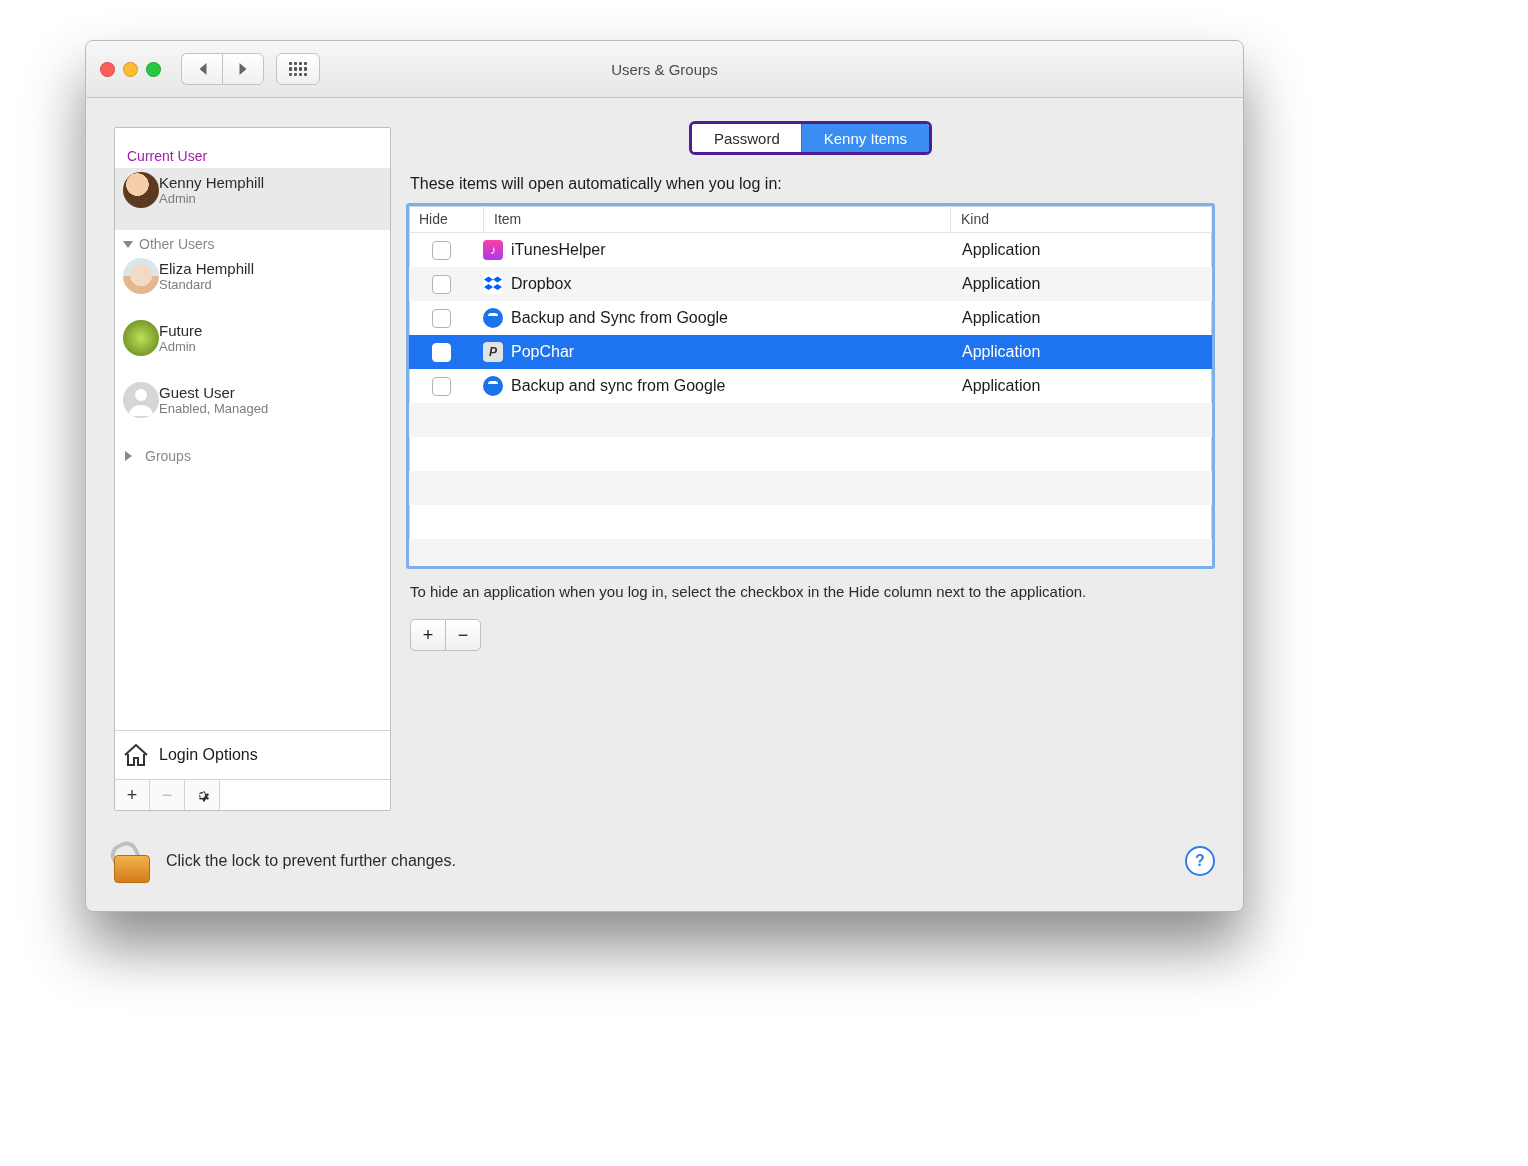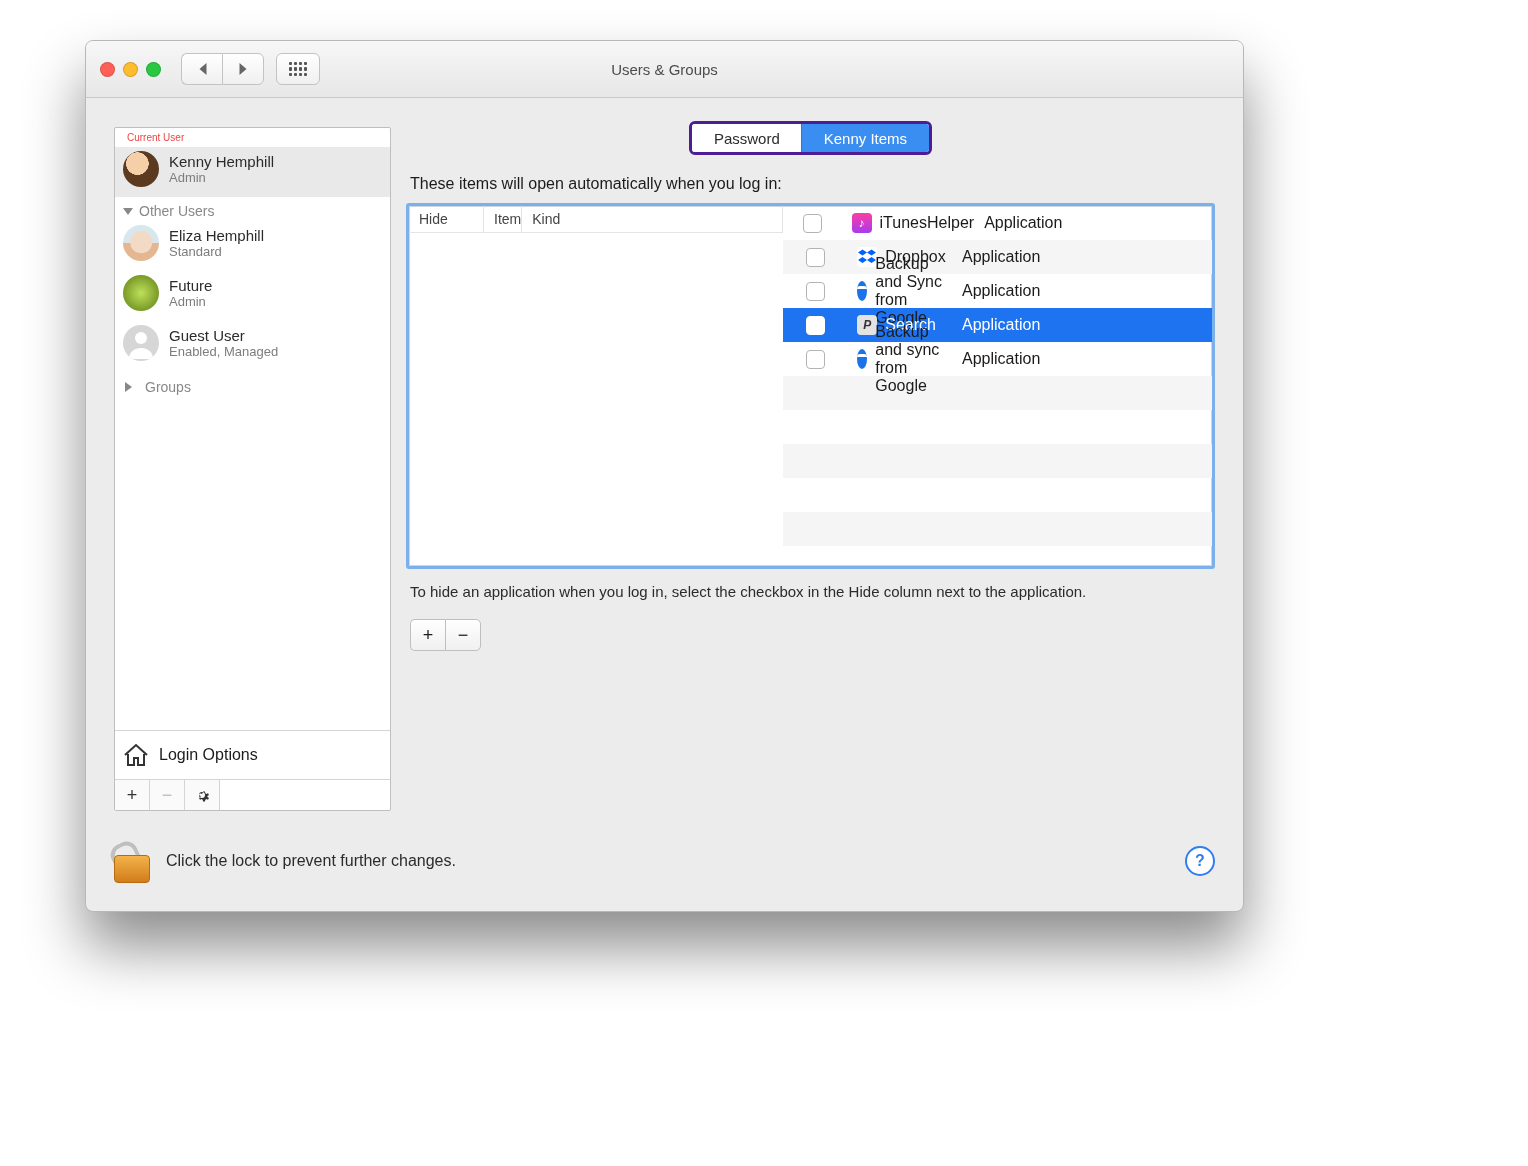--- a/index.html
+++ b/index.html
@@ -17,22 +17,22 @@
   .segbtn svg{fill:#666;}
   .gridbtn{margin-left:12px;width:42px;height:30px;background:linear-gradient(#fff,#f0f0f0);border:1px solid #c3c3c3;border-radius:6px;display:flex;align-items:center;justify-content:center;}
   .gridbtn .g{width:18px;height:14px;display:grid;grid-template-columns:repeat(4,1fr);grid-template-rows:repeat(3,1fr);gap:2px;}
   .gridbtn .g i{background:#555;border-radius:1px;}
   .wintitle{position:absolute;left:0;right:0;text-align:center;font-size:15px;color:#4c4c4c;pointer-events:none;}
   .searchbox{margin-left:auto;margin-right:14px;width:270px;height:28px;border:1px solid #cfcfcf;border-radius:5px;background:#fff;display:flex;align-items:center;justify-content:center;color:#a0a0a0;gap:6px;font-size:14px;}
   .searchbox svg{fill:#a0a0a0;}
   
   .body{position:absolute;top:56px;left:0;right:0;bottom:0;}
   .sidebar{position:absolute;left:28px;top:30px;width:275px;bottom:100px;background:#fff;border:1px solid #bfbfbf;border-radius:2px;display:flex;flex-direction:column;}
-  .sb-section-label{padding:4px 12px 4px 12px;color:#ef4444;font-size:10px;}
-  .sb-row{display:flex;align-items:center;padding:4px 8px 10px 8px;gap:10px;}
+  .sb-section-label{padding:20px 12px 4px 12px;color:#a21caf;font-size:14px;}
+  .sb-row{display:flex;align-items:center;padding:4px 8px 22px 8px;}
   .sb-row.current{background:#e9e9e9;}
   .avatar{width:36px;height:36px;border-radius:50%;background:#ccc;flex-shrink:0;display:flex;align-items:center;justify-content:center;color:#fff;font-weight:bold;overflow:hidden;}
   .avatar svg{width:100%;height:100%;}
   .avatar.kenny{background:radial-gradient(circle at 40% 35%, #f5cfa7 35%, #5b3a20 36%);}
   .avatar.eliza{background:linear-gradient(180deg,#d8e6ee 50%,#e5b790 50%);position:relative;}
   .avatar.eliza::after{content:"";position:absolute;left:50%;top:50%;width:60%;height:60%;border-radius:50%;background:#f3dac4;transform:translate(-50%,-55%);}
   .avatar.future{background:radial-gradient(circle,#bfe05a,#5a7d13);}
   .avatar.guest{background:#d6d6d6;}
   .sb-name{font-size:15px;line-height:17px;color:#2b2b2b;}
   .sb-sub{font-size:13px;color:#7d7d7d;}
@@ -45,21 +45,21 @@
   .house-icon{width:26px;height:24px;}
   .sb-footer{height:30px;border-top:1px solid #d4d4d4;display:flex;align-items:stretch;}
   .sb-footer .sbtn{width:34px;border-right:1px solid #d4d4d4;display:flex;align-items:center;justify-content:center;font-size:18px;color:#333;background:#fafafa;}
   .sb-footer .sbtn.disabled{color:#bbb;}
   
   .main{position:absolute;left:320px;right:28px;top:24px;bottom:100px;background:#ececec;display:flex;flex-direction:column;align-items:stretch;}
   .tabbar{align-self:center;display:flex;margin-top:0;margin-bottom:20px;border-radius:6px;overflow:hidden;border:3px solid #4c1d95;height:28px;}
   .tabbar .tab{padding:0 22px;display:flex;align-items:center;font-size:15px;background:#fff;color:#2b2b2b;}
   .tabbar .tab.active{background:#3b8ef1;color:#fff;border:1px solid #2f79d4;margin:-1px;}
   .desc{font-size:16px;margin:0 4px 10px 4px;}
-  .table{border:3px solid #7bb0eb;border-radius:3px;background:#fff;height:360px;box-shadow:inset 0 0 0 1px #cbd6df;overflow:hidden;display:flex;}
+  .table{border:3px solid #7bb0eb;border-radius:3px;background:#fff;height:360px;box-shadow:inset 0 0 0 1px #cbd6df;overflow:hidden;display:flex;flex-direction:column;}
   .thead{display:flex;height:26px;align-items:center;font-size:14px;color:#444;border-bottom:1px solid #e4e4e4;}
   .thead div{border-right:1px solid #e4e4e4;height:100%;display:flex;align-items:center;}
   .col-hide{width:64px;padding-left:10px;}
   .col-item{flex:1;padding-left:10px;}
   .col-kind{width:250px;padding-left:10px;}
   .tbody{flex:1;overflow:hidden;}
   .trow{display:flex;align-items:center;height:34px;font-size:16px;}
   .trow:nth-child(even){background:#f5f5f5;}
   .trow.selected{background:#1e73f0;color:#fff;}
   .trow .c-hide{width:64px;display:flex;justify-content:center;}
@@ -245,21 +245,21 @@
                   <span>Backup and Sync from Google</span>
                 </div>
                 <div class="c-kind"><span>Application</span></div>
               </div>
               <div class="trow selected">
                 <div class="c-hide">
                   <span class="chkbox"></span>
                 </div>
                 <div class="c-item">
                   <span class="appicon ic-popchar">P</span>
-                  <span>Search</span>
+                  <span>PopChar</span>
                 </div>
                 <div class="c-kind"><span>Application</span></div>
               </div>
               <div class="trow">
                 <div class="c-hide">
                   <span class="chkbox"></span>
                 </div>
                 <div class="c-item">
                   <span class="appicon ic-google"></span>
                   <span>Backup and sync from Google</span>

